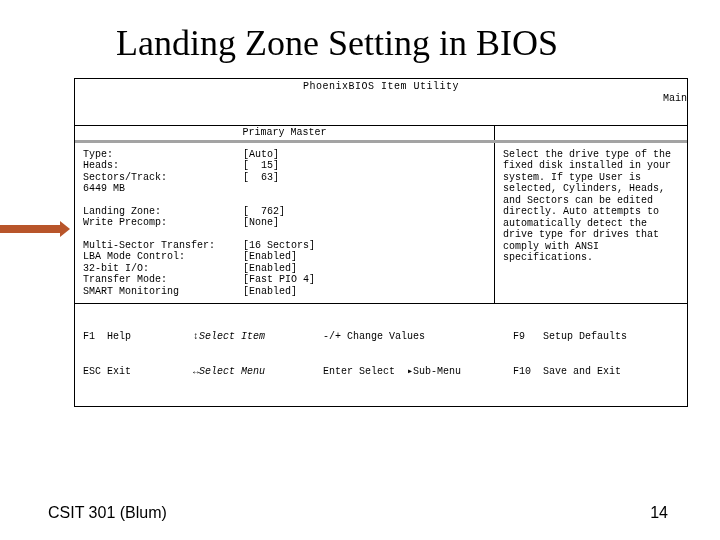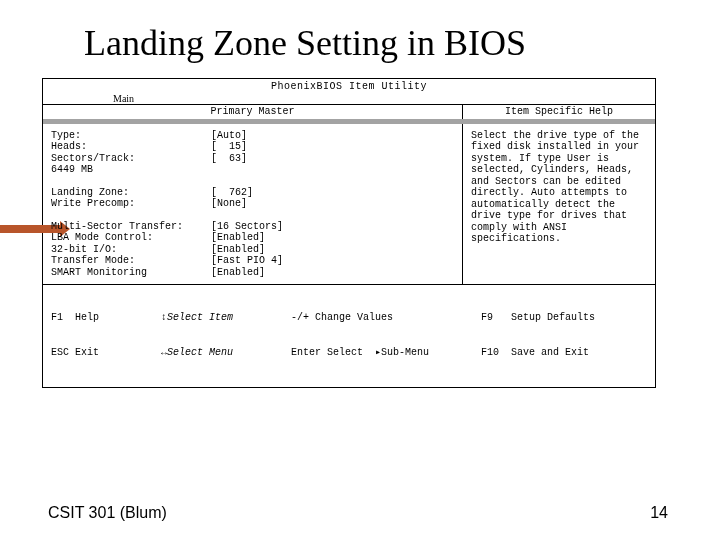--- a/index.html
+++ b/index.html
@@ -6,21 +6,21 @@
   html, body {
     margin: 0; padding: 0;
     width: 720px; height: 540px;
     background: #fff;
     font-family: "Times New Roman", serif;
     color: #000;
   }
   .slide {
     position: relative;
     width: 716px; height: 540px;
-    padding: 22px 42px 0 34px;
+    padding: 22px 42px 0 66px;
   }
   .title {
     font-size: 36px;
     margin: 0 0 14px 50px;
     font-weight: normal;
   }
   .bios-box {
     border: 1px solid #000;
     font-family: "Courier New", monospace;
     font-size: 10px;
@@ -29,29 +29,31 @@
     width: 614px;
     margin-left: 8px;
   }
   .bios-header {
     text-align: center;
     letter-spacing: 0.5px;
     padding-top: 2px;
   }
   .bios-tabs {
     display: flex;
-    font-family: Liberation Serif, serif;
+    font-family: Liberation Mono, monospace;
+    justify-content: flex-end;
   }
   .tab-main {
     margin-left: 70px;
   }
   .bios-subhead {
     display: flex;
     border-top: 1px solid #000;
-    border-bottom: 5px solid #a3a3a3;
+    border-bottom: 3px solid #a3a3a3;
+    margin-top: 21px;
   }
   .sub-left {
     flex: 0 0 420px;
     text-align: center;
     border-right: 1px solid #000;
     padding: 1px 0;
   }
   .sub-right {
     flex: 1;
     text-align: center;
@@ -124,21 +126,20 @@
   <div class="bios-box">
 
     <div class="bios-header">PhoenixBIOS Item Utility</div>
 
     <div class="bios-tabs">
       <div class="tab-main">Main</div>
     </div>
 
     <div class="bios-subhead">
       <div class="sub-left">Primary Master</div>
-      <div class="sub-right">Item Specific Help</div>
     </div>
 
     <div class="bios-body">
       <div class="body-left">
 
         <div class="row">
           <span class="lab">Type:</span>
           <span class="val">[Auto]</span>
         </div>
         <div class="row">

